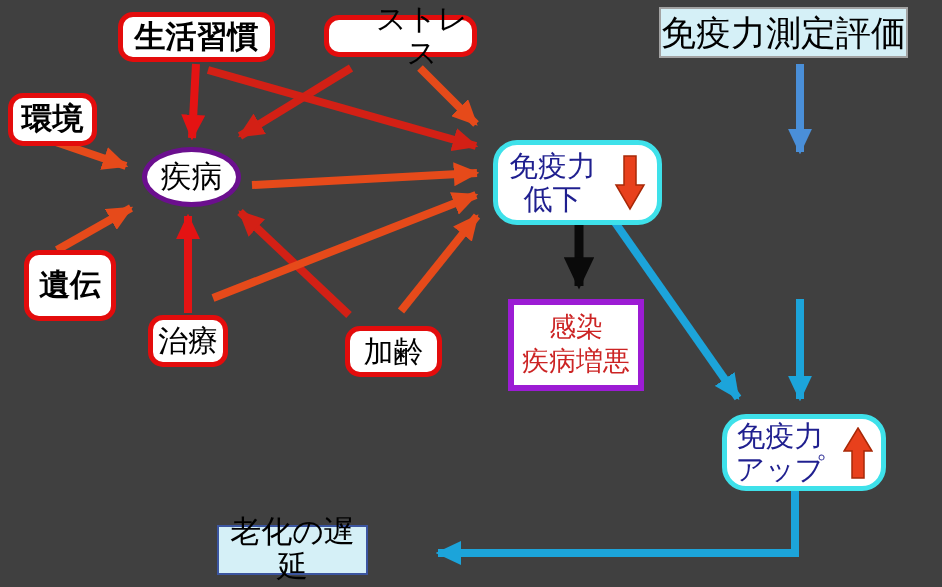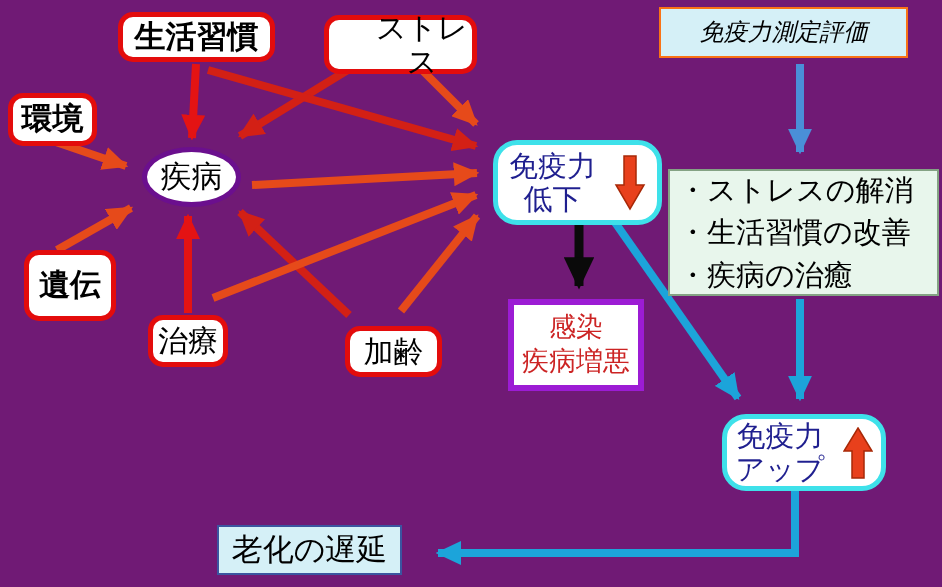--- a/index.html
+++ b/index.html
@@ -1,35 +1,35 @@
 <!DOCTYPE html>
 <html><head>
 <meta charset="utf-8">
 <style>
   html,body{margin:0;padding:0;background:#ffffff;}
   .stage{
-    position:relative;width:942px;height:587px;background:#701a75;overflow:hidden;
+    position:relative;width:942px;height:587px;background:#404040;overflow:hidden;
     font-family:"Liberation Sans","DejaVu Sans",sans-serif;
   }
   .arrow-layer{position:absolute;left:0;top:0;width:942px;height:587px;}
   .node{
     position:absolute;box-sizing:border-box;display:flex;align-items:center;
     justify-content:center;text-align:center;background:#ffffff;color:#000;
     line-height:1.12;
   }
   .pre{white-space:pre-line;}
   .red-round{border:5px solid #e30c0c;border-radius:15px;}
   .bold-sans{font-family:"Liberation Sans","DejaVu Sans",sans-serif;font-weight:bold;font-size:31px;}
   .serif{font-family:"Liberation Serif","DejaVu Serif",serif;font-size:30px;}
   .ellipse{border:5px solid #6b0f8e;border-radius:50%;font-family:"Liberation Serif","DejaVu Serif",serif;font-size:31px;}
   .aqua-round{border:5px solid #3ee1ea;border-radius:24px;color:#1f1f8f;
     font-family:Liberation Sans, sans-serif;font-size:29px;gap:18px;}
   .violet-box{border:6px solid #9c1cd4;color:#cc2424;
     font-family:"Liberation Serif","DejaVu Serif",serif;font-size:27px;line-height:1.25;}
-  .cyan-fill{background:#d5f0f7;border:2px solid #f97316;font-size:24px;font-style:italic;}
+  .cyan-fill{background:#d5f0f7;border:2px solid #a3a3a3;font-size:35px;}
   .green-fill{
     background:#e8f6ec;border:2px solid #84a284;font-size:29px;
     flex-direction:column;align-items:flex-start;justify-content:center;
     text-align:left;line-height:1.45;padding-left:8px;
   }
   .delay-box{background:#d5f0f7;border:2px solid #3b55a0;font-size:31px;}
   .block-arrow{flex:0 0 auto;display:block;}
 </style>
 </head>
 <body>
@@ -75,21 +75,21 @@
     <line x1="800" y1="64" x2="800" y2="152" stroke="#4a8fd8" stroke-width="8" marker-end="url(#ah-royal)"></line>
     <line x1="800" y1="299" x2="800" y2="399" stroke="#1ca4da" stroke-width="8" marker-end="url(#ah-blue)"></line>
     <line x1="614" y1="221" x2="738" y2="398" stroke="#1ca4da" stroke-width="8" marker-end="url(#ah-blue)"></line>
     <polyline points="795,491 795,553 438,553" fill="none" stroke="#1ca4da" stroke-width="8" marker-end="url(#ah-blue)"></polyline>
   </svg>
 
   <div class="node red-round bold-sans" style="left:118px;top:12px;width:157px;height:50px;">
     <span>生活習慣</span>
   </div>
 
-  <div class="node red-round serif" style="left:324px;top:15px;width:153px;height:59px;padding-left:43px;">
+  <div class="node red-round serif" style="left:324px;top:15px;width:153px;height:42px;padding-left:43px;">
     <span>ストレス</span>
   </div>
 
   <div class="node red-round bold-sans" style="left:8px;top:93px;width:89px;height:53px;">
     <span>環境</span>
   </div>
 
   <div class="node red-round bold-sans" style="left:24px;top:250px;width:92px;height:71px;">
     <span>遺伝</span>
   </div>
@@ -116,31 +116,26 @@
 
   <div class="node violet-box pre" style="left:508px;top:299px;width:136px;height:92px;">
     <span class="pre">感染
 疾病増悪</span>
   </div>
 
   <div class="node cyan-fill" style="left:659px;top:7px;width:249px;height:51px;">
     <span>免疫力測定評価</span>
   </div>
 
-  <div class="node green-fill" style="left:668px;top:169px;width:271px;height:127px;">
-    <div>・ストレスの解消</div>
-    <div>・生活習慣の改善</div>
-    <div>・疾病の治癒</div>
-  </div>
 
   <div class="node aqua-round" style="left:722px;top:414px;width:164px;height:77px;">
     <span class="pre">免疫力
 アップ</span>
     <svg class="block-arrow" width="30" height="52" viewBox="0 0 30 52">
       <path d="M15,1 L29,24 h-8 v27 H9 V24 H1 z" fill="#e8401c" stroke="#a82807" stroke-width="1.5"></path>
     </svg>
   </div>
 
-  <div class="node delay-box" style="left:217px;top:525px;width:185px;height:50px;">
+  <div class="node delay-box" style="left:217px;top:525px;width:151px;height:50px;">
     <span>老化の遅延</span>
   </div>
 
 </div>
 
 </body></html>

